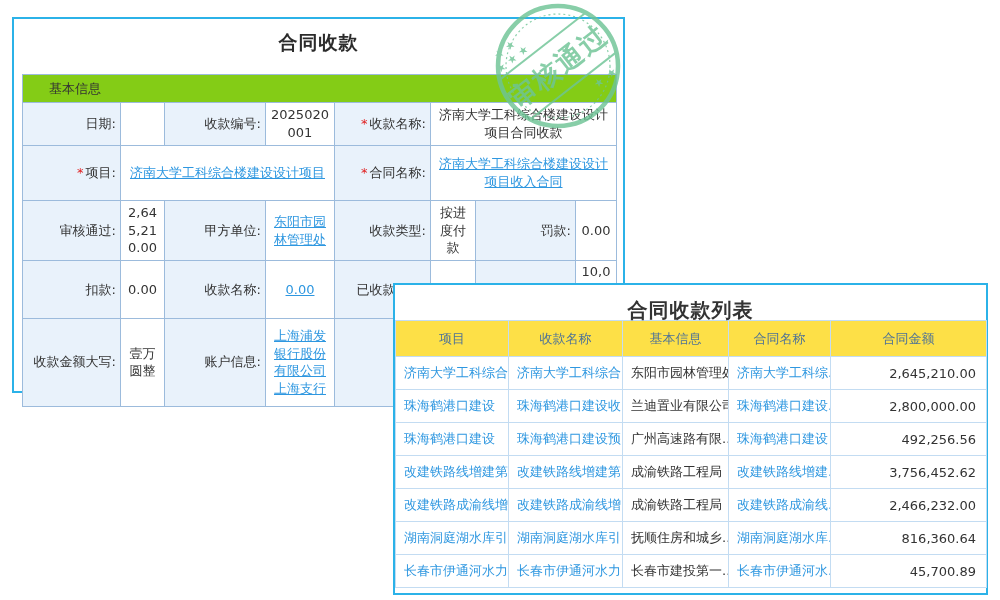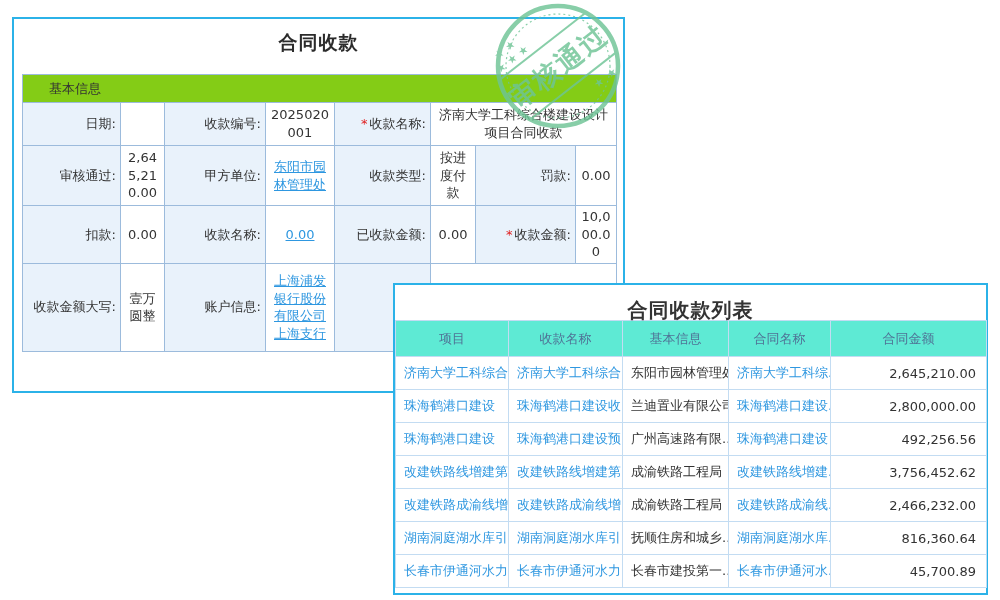--- a/index.html
+++ b/index.html
@@ -35,21 +35,21 @@
   a.lnk{color:#2e97e0;text-decoration:underline;cursor:pointer;}
   
   .list-title{
     text-align:center;font-size:20px;font-weight:bold;color:#333;
     padding-top:12px;height:35px;box-sizing:border-box;letter-spacing:1px;border-radius:14px;
   }
   .ltable{
     width:591px;border-collapse:collapse;table-layout:fixed;margin:0;
   }
   .ltable th{
-    background:#5eead4;color:#4f7396;font-weight:normal;font-size:13px;
+    background:#fde047;color:#4f7396;font-weight:normal;font-size:13px;
     border:1px solid #c3dcf2;height:33px;text-align:center;
   }
   .ltable td{
     border:1px solid #c3dcf2;font-size:13px;height:33px;
     padding:0 8px;white-space:nowrap;overflow:hidden;box-sizing:border-box;
   }
   .ltable td.cell-link{color:#2e97e0;text-align:left;}
   .ltable td.cell-plain{color:#333;text-align:left;}
   .ltable td.cell-num{color:#333;text-align:right;padding-right:10px;}
   
@@ -79,20 +79,26 @@
         <tr style="height:28px">
       <td class="section" colspan="8">基本信息</td>
     </tr>
     <tr style="height:43px">
       <td class="lbl">日期:</td>
       <td class="val"></td>
       <td class="lbl">收款编号:</td>
       <td class="val">2025020001</td>
       <td class="lbl"><span class="req">*</span><span>收款名称:</span></td>
       <td class="val" colspan="3">济南大学工科综合楼建设设计项目合同收款</td>
+    </tr>
+    <tr style="height:55px">
+      <td class="lbl"><span class="req">*</span><span>项目:</span></td>
+      <td class="val" colspan="3"><a class="lnk">济南大学工科综合楼建设设计项目</a></td>
+      <td class="lbl"><span class="req">*</span><span>合同名称:</span></td>
+      <td class="val" colspan="3"><a class="lnk">济南大学工科综合楼建设设计项目收入合同</a></td>
     </tr>
     <tr style="height:60px">
       <td class="lbl">审核通过:</td>
       <td class="val">2,645,210.00</td>
       <td class="lbl">甲方单位:</td>
       <td class="val"><a class="lnk">东阳市园林管理处</a></td>
       <td class="lbl">收款类型:</td>
       <td class="val">按进度付款</td>
       <td class="lbl">罚款:</td>
       <td class="val">0.00</td>

